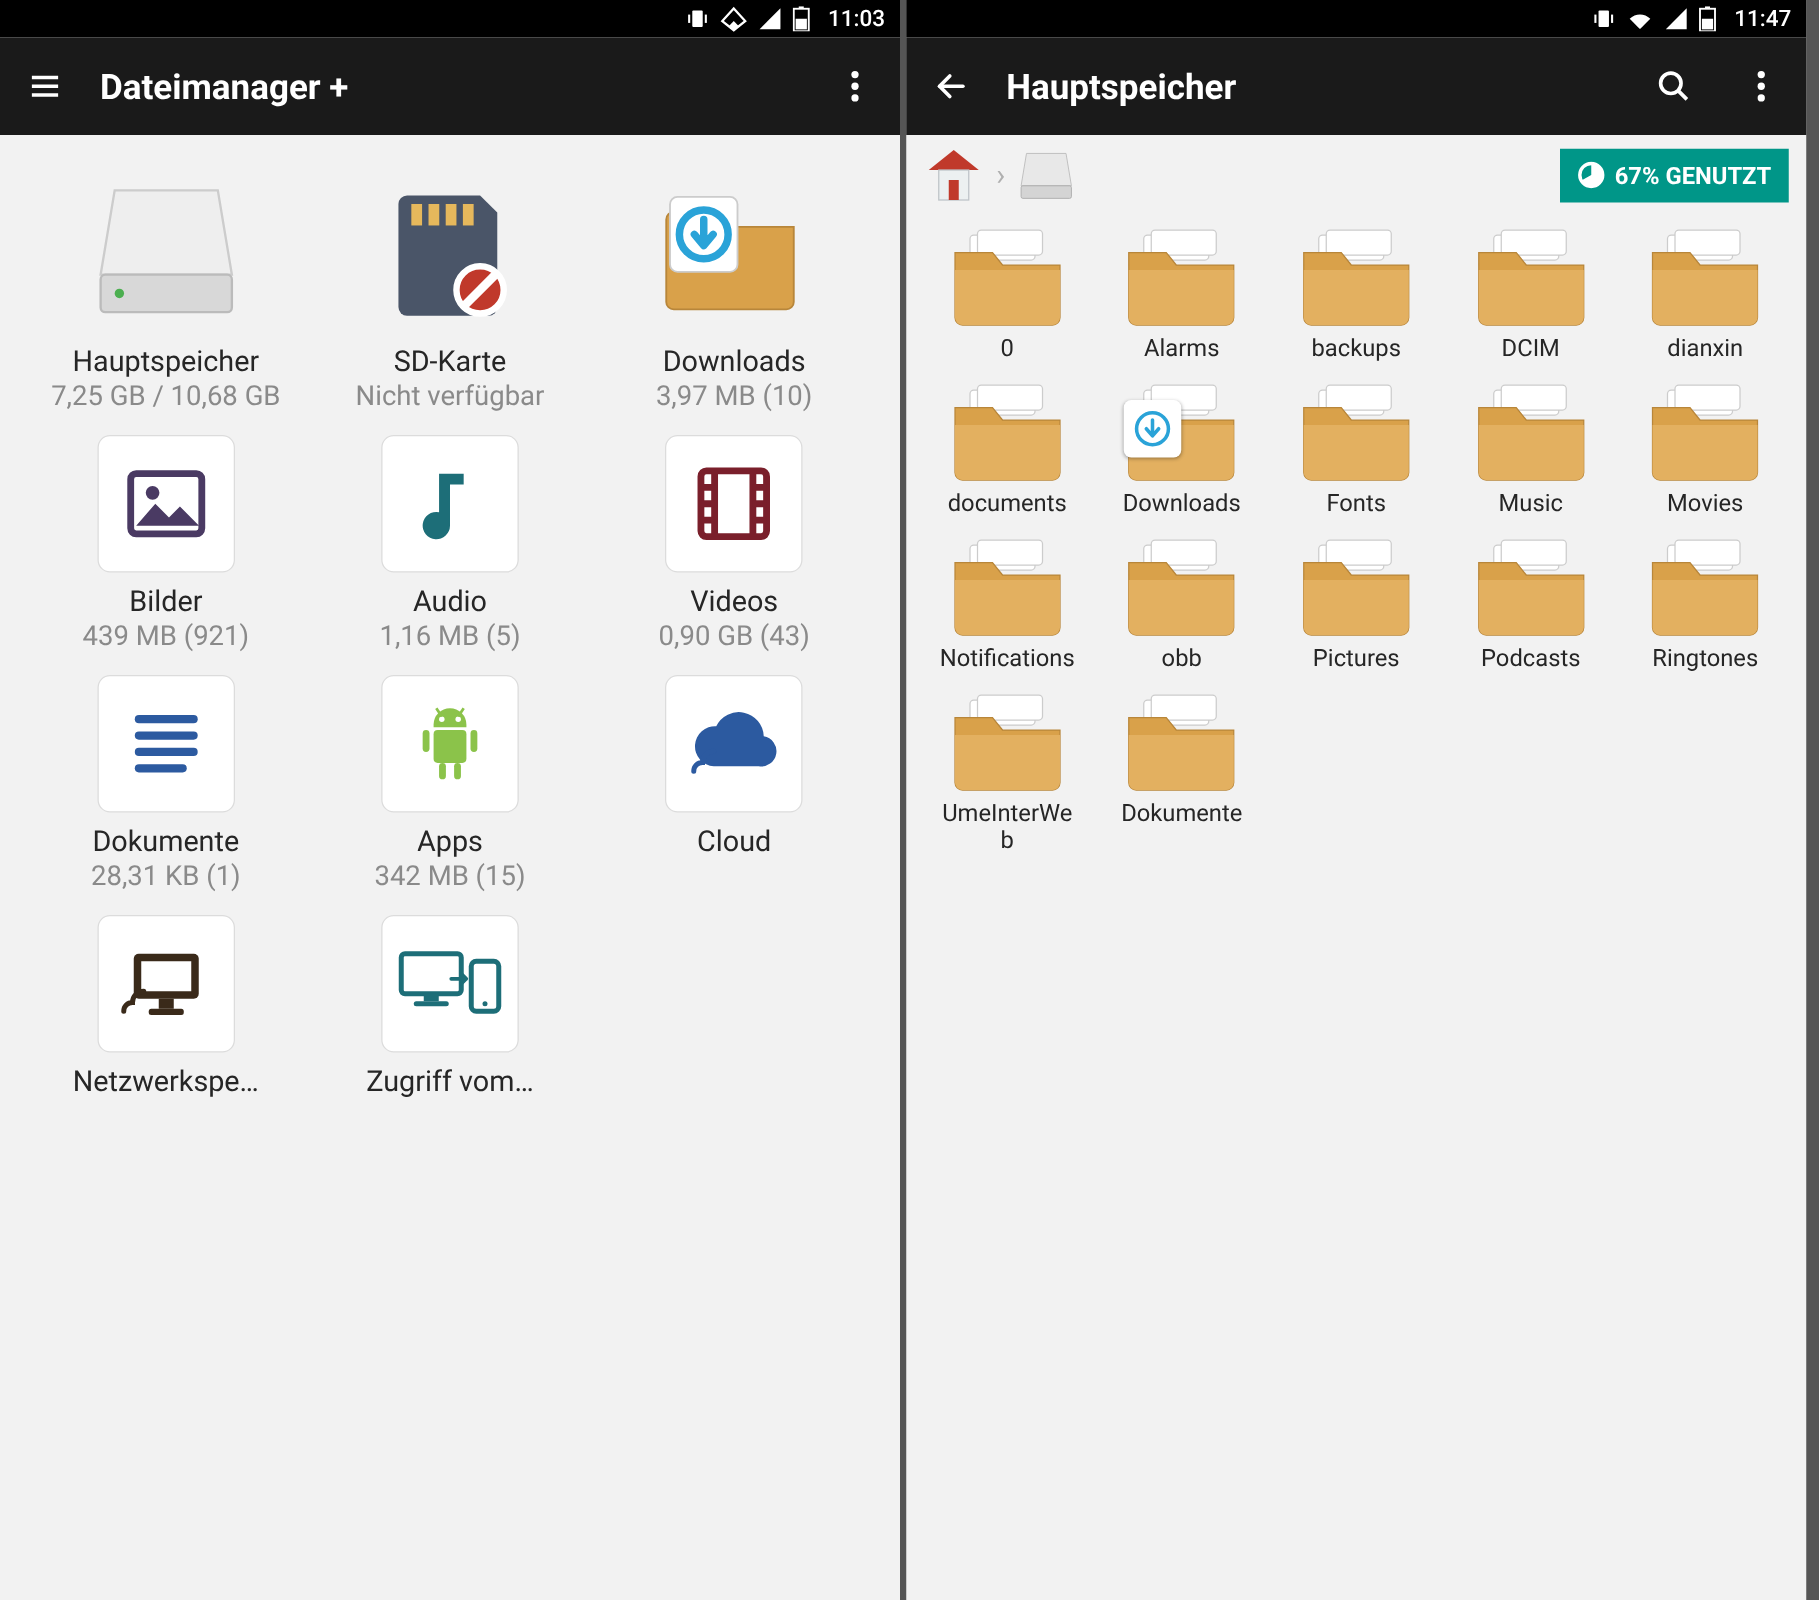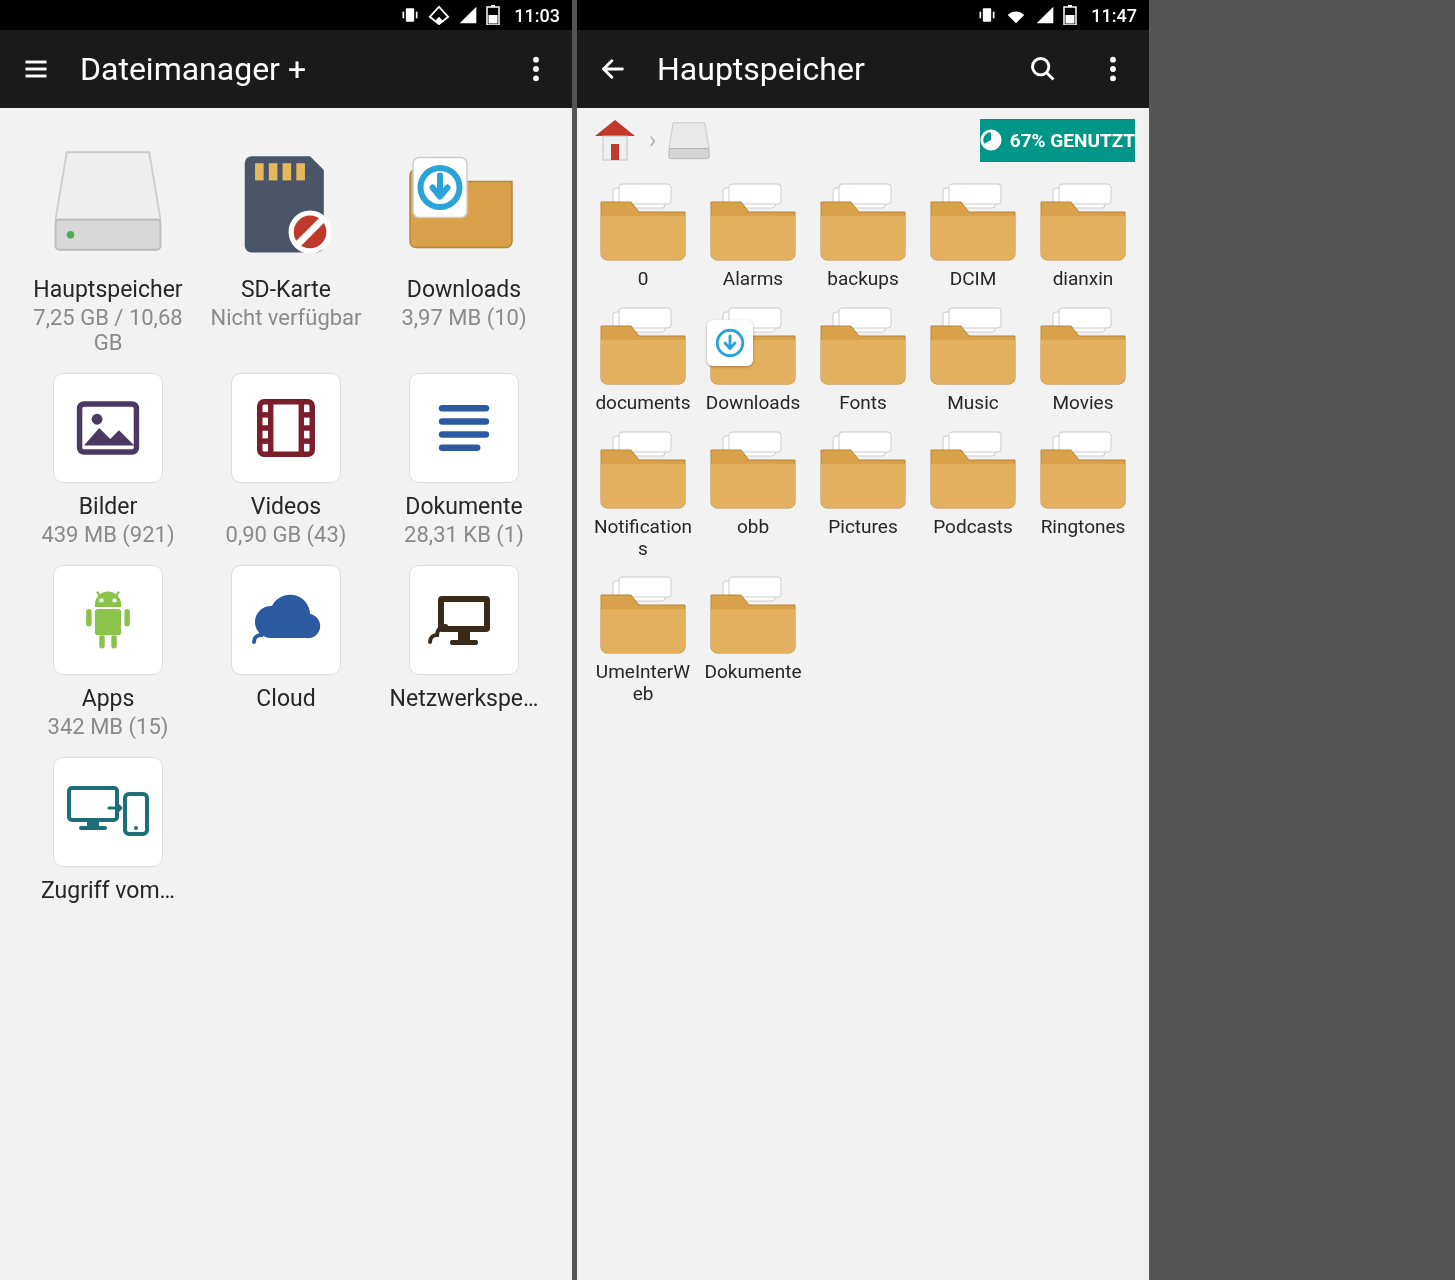--- a/index.html
+++ b/index.html
@@ -1,35 +1,35 @@
 <!DOCTYPE html>
 <html><head>
 <meta charset="utf-8">
 <style>
   * { margin: 0; padding: 0; box-sizing: border-box; font-family: Roboto, "Segoe UI", Arial, sans-serif; }
   body { background: #555; display: flex; gap: 5px; padding: 0; }
-  .phone { width: 572px; height: 1280px; background: #f2f2f2; display: flex; flex-direction: column; transform-origin: top left; }
+  .phone { width: 720px; height: 1280px; background: #f2f2f2; display: flex; flex-direction: column; transform-origin: top left; }
   .status-bar { height: 30px; background: #000; color: #fff; display: flex; align-items: center; justify-content: flex-end; gap: 8px; padding: 0 12px; font-size: 18px; }
   .status-bar .time { font-weight: 500; margin-left: 6px; }
   .app-bar { height: 78px; background: #1a1a1a; color: #fff; display: flex; align-items: center; padding: 0 20px; gap: 28px; }
-  .app-bar .title { font-size: 32px; font-weight: 400; flex: 1; }
+  .app-bar .title { font-size: 28px; font-weight: 700; flex: 1; }
   .app-bar .iconbtn { width: 32px; height: 32px; display: flex; align-items: center; justify-content: center; cursor: pointer; }
 
   
   .cat-grid { flex: 1; display: grid; grid-template-columns: repeat(3,1fr); gap: 18px 6px; padding: 28px 22px; align-content: start; }
   .cat { display: flex; flex-direction: column; align-items: center; text-align: center; cursor: pointer; }
   .cat .tile { width: 110px; height: 110px; border-radius: 10px; background: #fff; border: 1px solid #dcdcdc; display:flex; align-items:center; justify-content:center; margin-bottom: 10px; }
   .cat.nobox .tile { background: transparent; border: none; width: 130px; height: 130px; }
   .cat .label { font-size: 23px; color: #262626; white-space: nowrap; overflow: hidden; text-overflow: ellipsis; max-width: 210px; }
   .cat .sub { font-size: 22px; color: #8a8a8a; margin-top: 2px; }
 
   
   .breadcrumb { display: flex; align-items: center; gap: 10px; padding: 8px 14px; }
   .chev { color: #b0b0b0; font-size: 24px; }
-  .usage-badge { margin-left: auto; background: #009688; color: #fff; font-size: 19px; font-weight: 700; padding: 10px 0; display: flex; align-items: center; gap: 8px; }
+  .usage-badge { margin-left: auto; background: #009688; color: #fff; font-size: 19px; font-weight: 700; padding: 10px 14px; display: flex; align-items: center; gap: 8px; }
   .folder-grid { flex:1; display:grid; grid-template-columns: repeat(5,1fr); gap: 16px 6px; padding: 10px 14px; align-content: start; }
   .folder { display:flex; flex-direction:column; align-items:center; text-align:center; cursor:pointer; }
   .folder .ficon { width: 96px; height: 80px; position: relative; }
   .folder .flabel { font-size: 19px; color: #262626; margin-top: 6px; word-break: break-word; max-width: 110px; line-height: 1.15; }
   .dl-overlay { position:absolute; left: 2px; top: 14px; width: 46px; height: 46px; background:#fff; border-radius:6px; box-shadow: 0 1px 3px rgba(0,0,0,.3); display:flex; align-items:center; justify-content:center; }
 
   
   svg { display:block; }
 </style>
 </head>
@@ -126,20 +126,29 @@
       <div class="cat">
         <div class="tile">
           <svg width="70" height="70" viewBox="0 0 64 64">
             <rect x="6" y="10" width="52" height="44" rx="4" fill="none" stroke="#4a3a63" stroke-width="5"></rect>
             <circle cx="22" cy="24" r="5" fill="#4a3a63"></circle>
             <path d="M10 48l14-16 10 10 8-8 14 14H10z" fill="#4a3a63"></path>
           </svg>
         </div>
         <div class="label">Bilder</div>
         <div class="sub">439 MB (921)</div>
+      </div>
+      <div class="cat">
+        <div class="tile">
+          <svg width="70" height="70" viewBox="0 0 64 64" fill="#1d6e78">
+            <path d="M24 10h18v8H32v30a10 10 0 1 1-8-9.8V10z"></path>
+          </svg>
+        </div>
+        <div class="label">Audio</div>
+        <div class="sub">1,16 MB (5)</div>
       </div>
       <div class="cat">
         <div class="tile">
           <svg width="70" height="70" viewBox="0 0 64 64" fill="none" stroke="#7a1f2b" stroke-width="5">
             <rect x="8" y="8" width="48" height="48" rx="4"></rect>
             <line x1="18" y1="8" x2="18" y2="56"></line>
             <line x1="46" y1="8" x2="46" y2="56"></line>
             <line x1="8" y1="20" x2="18" y2="20"></line>
             <line x1="8" y1="32" x2="18" y2="32"></line>
             <line x1="8" y1="44" x2="18" y2="44"></line>

